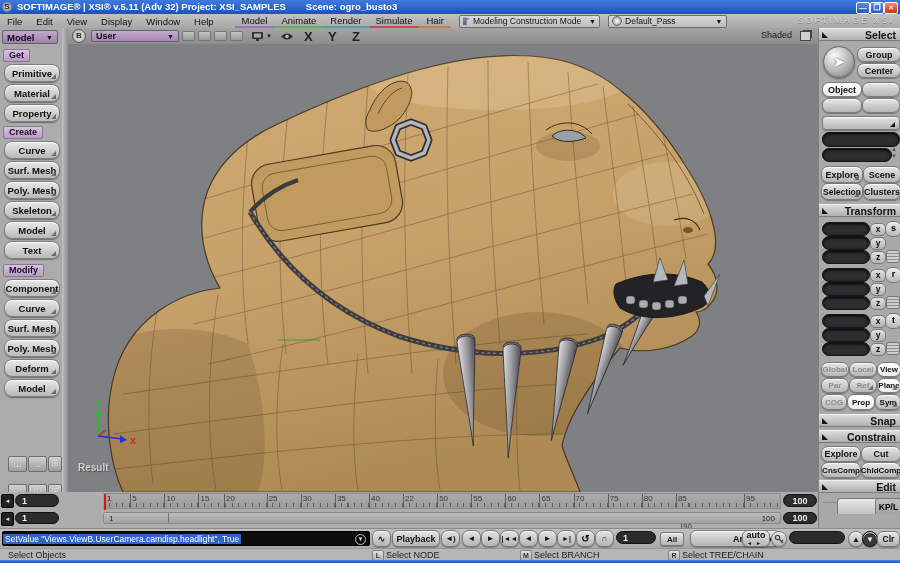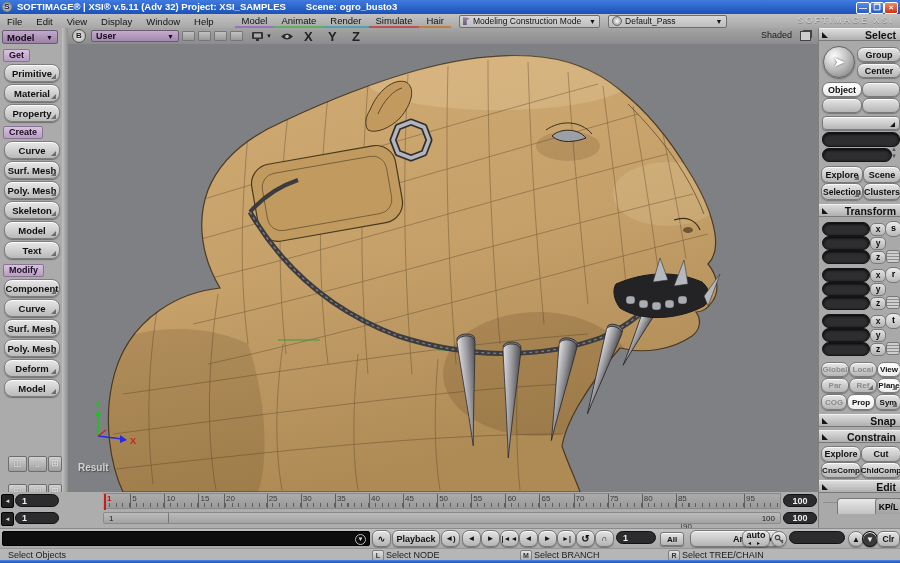--- a/index.html
+++ b/index.html
@@ -433,21 +433,21 @@
     <div id="ruler-ticks"></div>
     <div>
         <span class="rnum" style="left: 27.28px;">5</span>
         <span class="rnum" style="left: 61.38px;">10</span>
         <span class="rnum" style="left: 95.48px;">15</span>
         <span class="rnum" style="left: 121px;">20</span>
         <span class="rnum" style="left: 163.68px;">25</span>
         <span class="rnum" style="left: 197.78px;">30</span>
         <span class="rnum" style="left: 231.88px;">35</span>
         <span class="rnum" style="left: 265.98px;">40</span>
-        <span class="rnum" style="left: 300.08px;">45</span>
+        <span class="rnum" style="left: 300.08px;">22</span>
         <span class="rnum" style="left: 334.18px;">50</span>
         <span class="rnum" style="left: 368.28px;">55</span>
         <span class="rnum" style="left: 402.38px;">60</span>
         <span class="rnum" style="left: 436.48px;">65</span>
         <span class="rnum" style="left: 470.58px;">70</span>
         <span class="rnum" style="left: 504.68px;">75</span>
         <span class="rnum" style="left: 538.78px;">80</span>
         <span class="rnum" style="left: 572.88px;">85</span>
         <span class="rnum" style="left: 578px; margin-top: 28px;">90</span>
         <span class="rnum" style="left: 641.08px;">95</span>
@@ -461,20 +461,21 @@
   <div id="rangebar" class="abs">
     <span style="position:absolute;left:5px;top:1px;">1</span>
     <div id="range-div"></div>
     <span style="position:absolute;right:5px;top:1px;">100</span>
   </div>
   <div class="tpill abs" style="left:783px;top:20px;width:34px;height:12px;justify-content:center;">100</div>
 </div>
 
 <div id="bottomstrip" class="abs">
   <div id="cmdline" class="abs">
+    <span id="cmd-text">SetValue "Views.ViewB.UserCamera.camdisp.headlight", True</span>
     <span id="cmd-caret">▼</span>
   </div>
   <div class="pbtn abs" style="left:372px;top:1px;width:17px;height:15px;">∿</div>
   <div class="pbtn abs" style="left:392px;top:1px;width:46px;height:15px;">Playback</div>
   <div class="pbtn trbtn abs" style="left:441px;top:1px;">◄)</div>
   <div class="pbtn trbtn abs" style="left:462px;top:1px;">◄</div>
   <div class="pbtn trbtn abs" style="left:481px;top:1px;">►</div>
   <div class="pbtn trbtn abs" style="left:500px;top:1px;font-size:7px;">|◄◄</div>
   <div class="pbtn trbtn abs" style="left:519px;top:1px;">◄</div>
   <div class="pbtn trbtn abs" style="left:538px;top:1px;">►</div>

